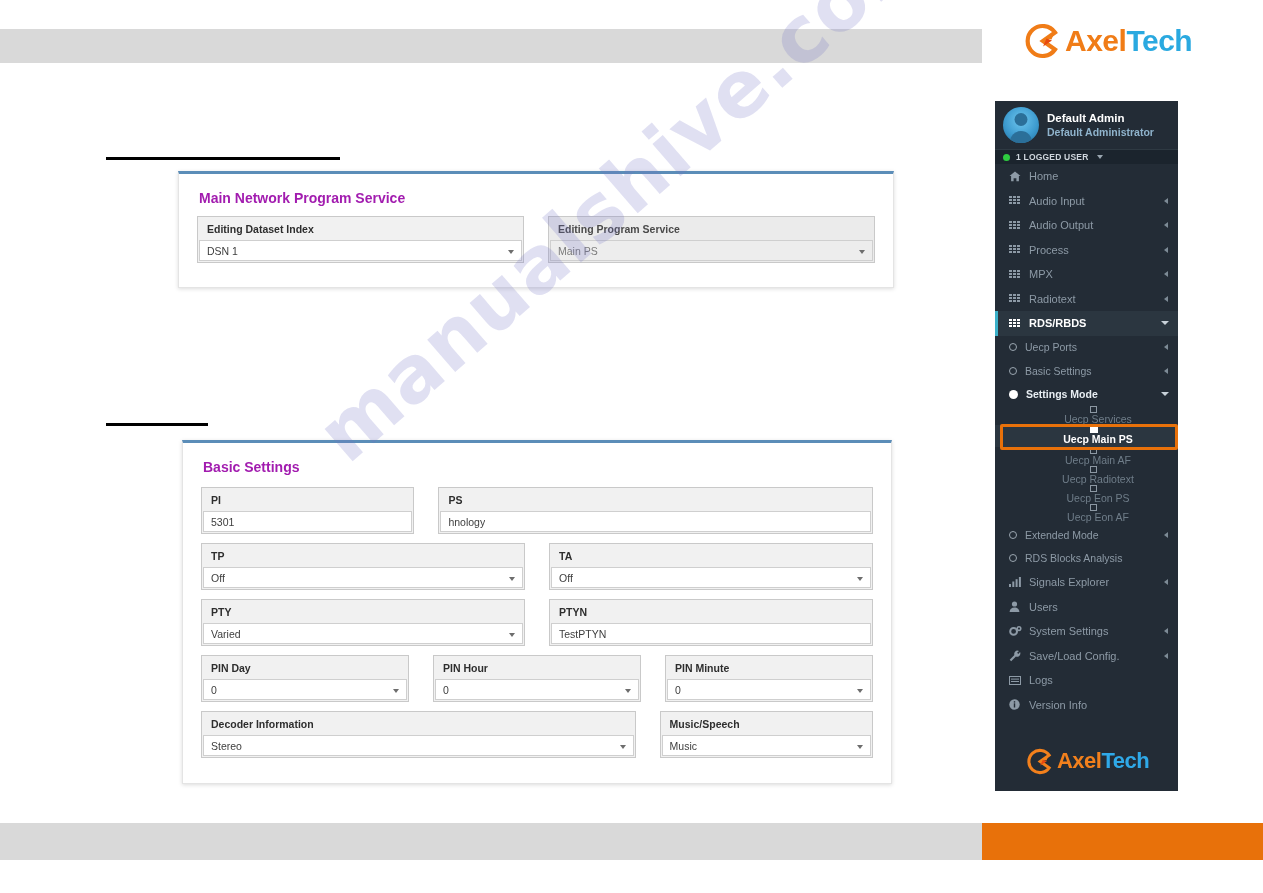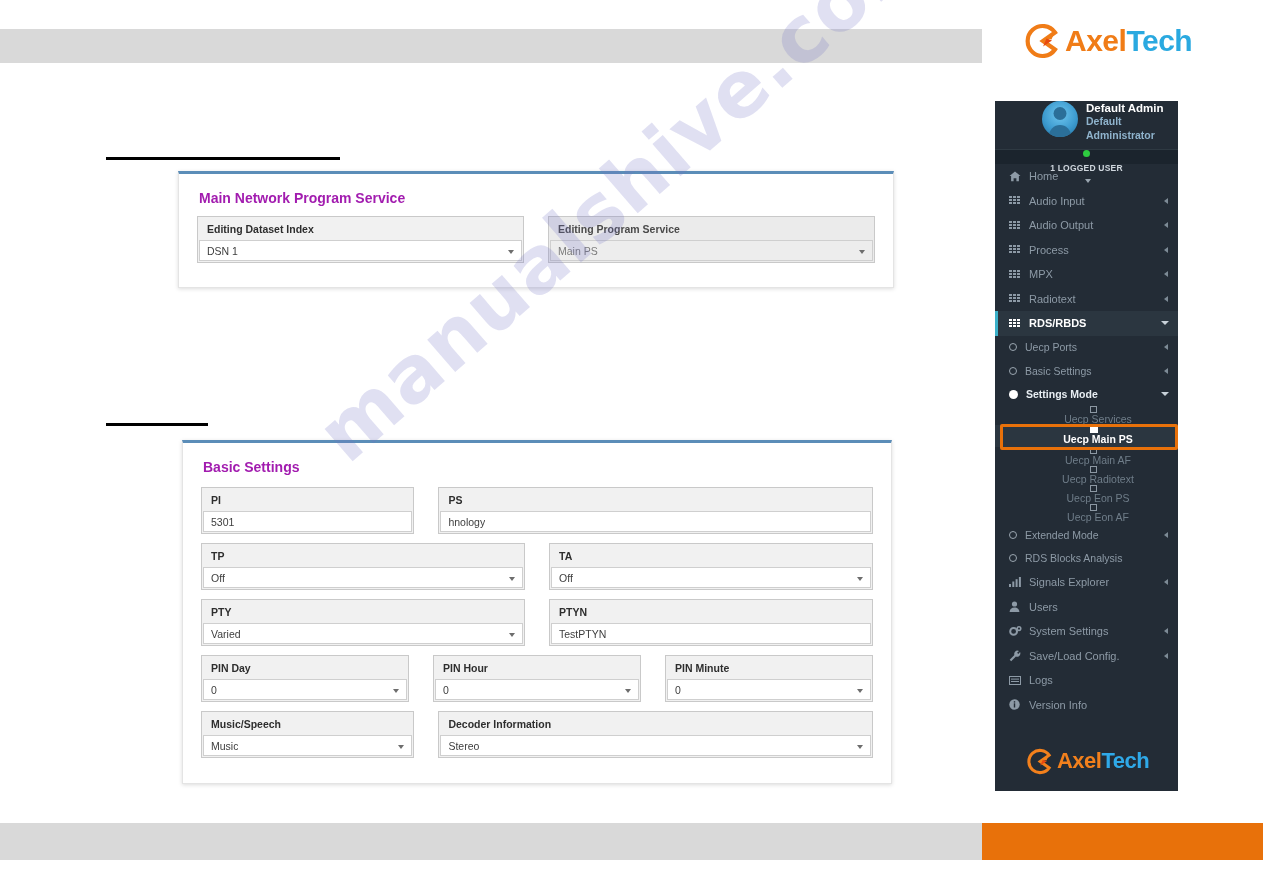--- a/index.html
+++ b/index.html
@@ -97,23 +97,22 @@
 
   
   #sidebar {
     position: absolute; left: 995px; top: 101px;
     width: 183px; height: 690px;
     background: #232c36;
     color: #cfd6dd;
     overflow: hidden;
   }
   .sb-user {
-    display: flex; height: 48px; padding: 0 8px;
+    display: flex; align-items: center; height: 48px; padding: 0 8px;
     background: #232c36;
-    margin-left: 39px;
   }
   .avatar {
     width: 36px; height: 36px; border-radius: 50%;
     background: radial-gradient(circle at 50% 38%, #6ec6ef 0%, #3e9cd0 55%, #1f6e9e 100%);
     position: relative; flex: 0 0 36px; overflow: hidden;
   }
   .avatar::before {
     content: ""; position: absolute; left: 50%; top: 6px;
     transform: translateX(-50%);
     width: 13px; height: 13px; border-radius: 50%;
@@ -127,21 +126,20 @@
   }
   .sb-user-text { margin-left: 8px; line-height: 1.25; }
   .sb-user-name { font-size: 11.5px; font-weight: bold; color: #ffffff; }
   .sb-user-role { font-size: 10.5px; color: #8fb3cc; font-weight: bold; }
 
   .sb-logged {
     display: flex; align-items: center; gap: 6px;
     height: 15px; padding: 0 8px;
     background: #1b242d;
     border-top: 1px solid #2e3942;
-    flex-direction: column;
   }
   .dot-green {
     width: 7px; height: 7px; border-radius: 50%; background: #2ecc40;
     flex: 0 0 7px;
   }
   .sb-logged-text { font-size: 8.5px; font-weight: bold; color: #cfd6dd; letter-spacing: 0.2px; }
   .caret-down-s {
     width: 0; height: 0; margin-left: 2px;
     border-left: 3.5px solid transparent;
     border-right: 3.5px solid transparent;
@@ -354,30 +352,30 @@
         </div>
         <div class="field" style="width:218px">
           <div class="field-label">PIN Minute</div>
           <div class="control select">
             <span class="val">0</span>
           </div>
         </div>
       </div>
 
       <div class="field-row">
+        <div class="field" style="width:444px">
+          <div class="field-label">Decoder Information</div>
+          <div class="control select">
+            <span class="val">Stereo</span>
+          </div>
+        </div>
         <div class="field" style="width:218px">
           <div class="field-label">Music/Speech</div>
           <div class="control select">
             <span class="val">Music</span>
-          </div>
-        </div>
-        <div class="field" style="width:444px">
-          <div class="field-label">Decoder Information</div>
-          <div class="control select">
-            <span class="val">Stereo</span>
           </div>
         </div>
       </div>
 
     </div>
   </div>
 
   <div id="sidebar">
 
     <div class="sb-user">

